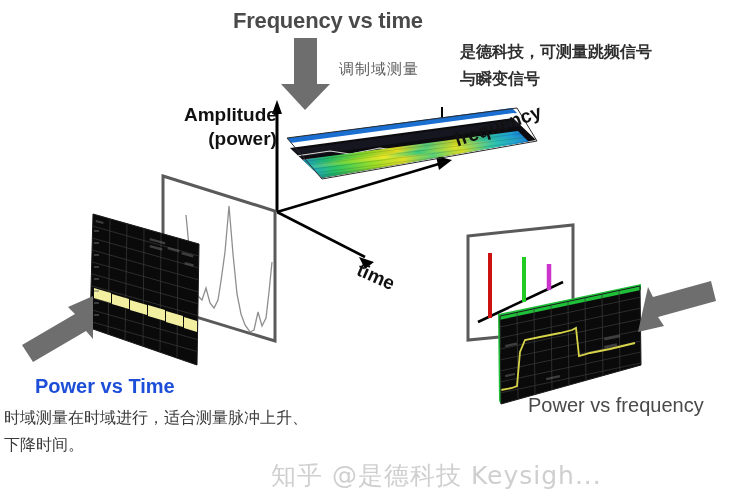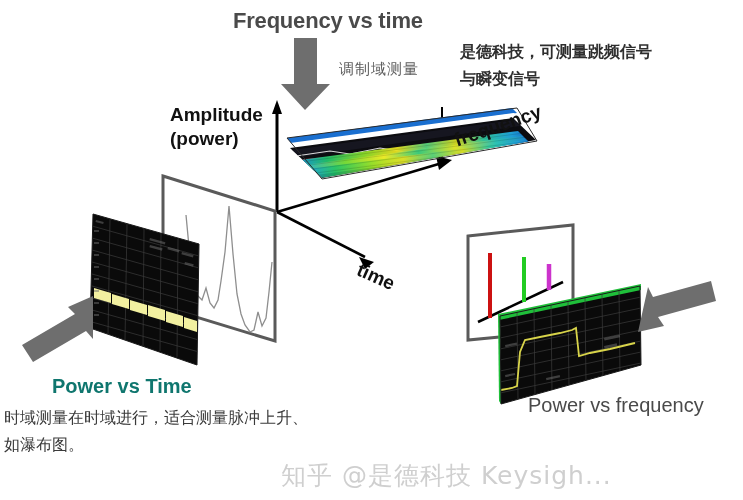--- a/index.html
+++ b/index.html
@@ -27,54 +27,54 @@
     font-family:"DejaVu Sans","Liberation Sans",sans-serif;
     letter-spacing:1px;
   }
   #note-waterfall{
     left:460px;top:38px;
     font-size:16px;color:#2e2e2e;font-weight:bold;
     line-height:27px;
     font-family:"DejaVu Sans","Liberation Sans",sans-serif;
   }
   #axis-amplitude{
-    left:170px;top:103px;
+    left:184px;top:103px;
     font-size:19px;font-weight:bold;color:#111;
-    line-height:24px;text-align:left;
+    line-height:24px;text-align:right;
   }
   #axis-frequency{
     left:455px;top:130px;
     font-size:19px;font-weight:bold;color:#111;
     transform:rotate(-19deg);transform-origin:0 50%;
   }
   #axis-time{
     left:358px;top:258px;
     font-size:19px;font-weight:bold;color:#111;
     transform:rotate(24deg);transform-origin:0 50%;
   }
   #title-power-vs-time{
-    left:52px;top:375px;
-    font-size:20px;font-weight:bold;color:#0f766e;
+    left:35px;top:375px;
+    font-size:20px;font-weight:bold;color:#1d4ed8;
   }
   #note-power-vs-time{
     left:4px;top:404px;
     font-size:16px;color:#3a3a3a;line-height:27px;
     font-family:"DejaVu Sans","Liberation Sans",sans-serif;
   }
   #title-power-vs-frequency{
     left:528px;top:394px;
     font-size:20px;color:#4a4a4a;text-align:right;
   }
   #note-power-vs-frequency{
     left:377px;top:424px;
     font-size:16px;color:#3a3a3a;line-height:25px;
     font-family:"DejaVu Sans","Liberation Sans",sans-serif;
   }
   #watermark{
-    left:281px;top:459px;
+    left:271px;top:459px;
     font-size:25px;color:#cfcfcf;letter-spacing:1px;
     font-family:"DejaVu Sans","Liberation Sans",sans-serif;
     pointer-events:none;
     text-align:center;
   }
 </style>
 </head>
 <body>
 
 <div id="stage">
@@ -290,20 +290,20 @@
   <div class="txt" id="axis-amplitude">Amplitude
 (power)</div>
 
   <div class="txt" id="axis-frequency">frequency</div>
 
   <div class="txt" id="axis-time">time</div>
 
   <div class="txt" id="title-power-vs-time">Power vs Time</div>
 
   <div class="txt" id="note-power-vs-time">时域测量在时域进行，适合测量脉冲上升、
-如瀑布图。</div>
+下降时间。</div>
 
   <div class="txt" id="title-power-vs-frequency">Power vs frequency</div>
 
 
   <div class="txt" id="watermark">知乎 @是德科技 Keysigh...</div>
 
 </div>
 
 </body></html>

